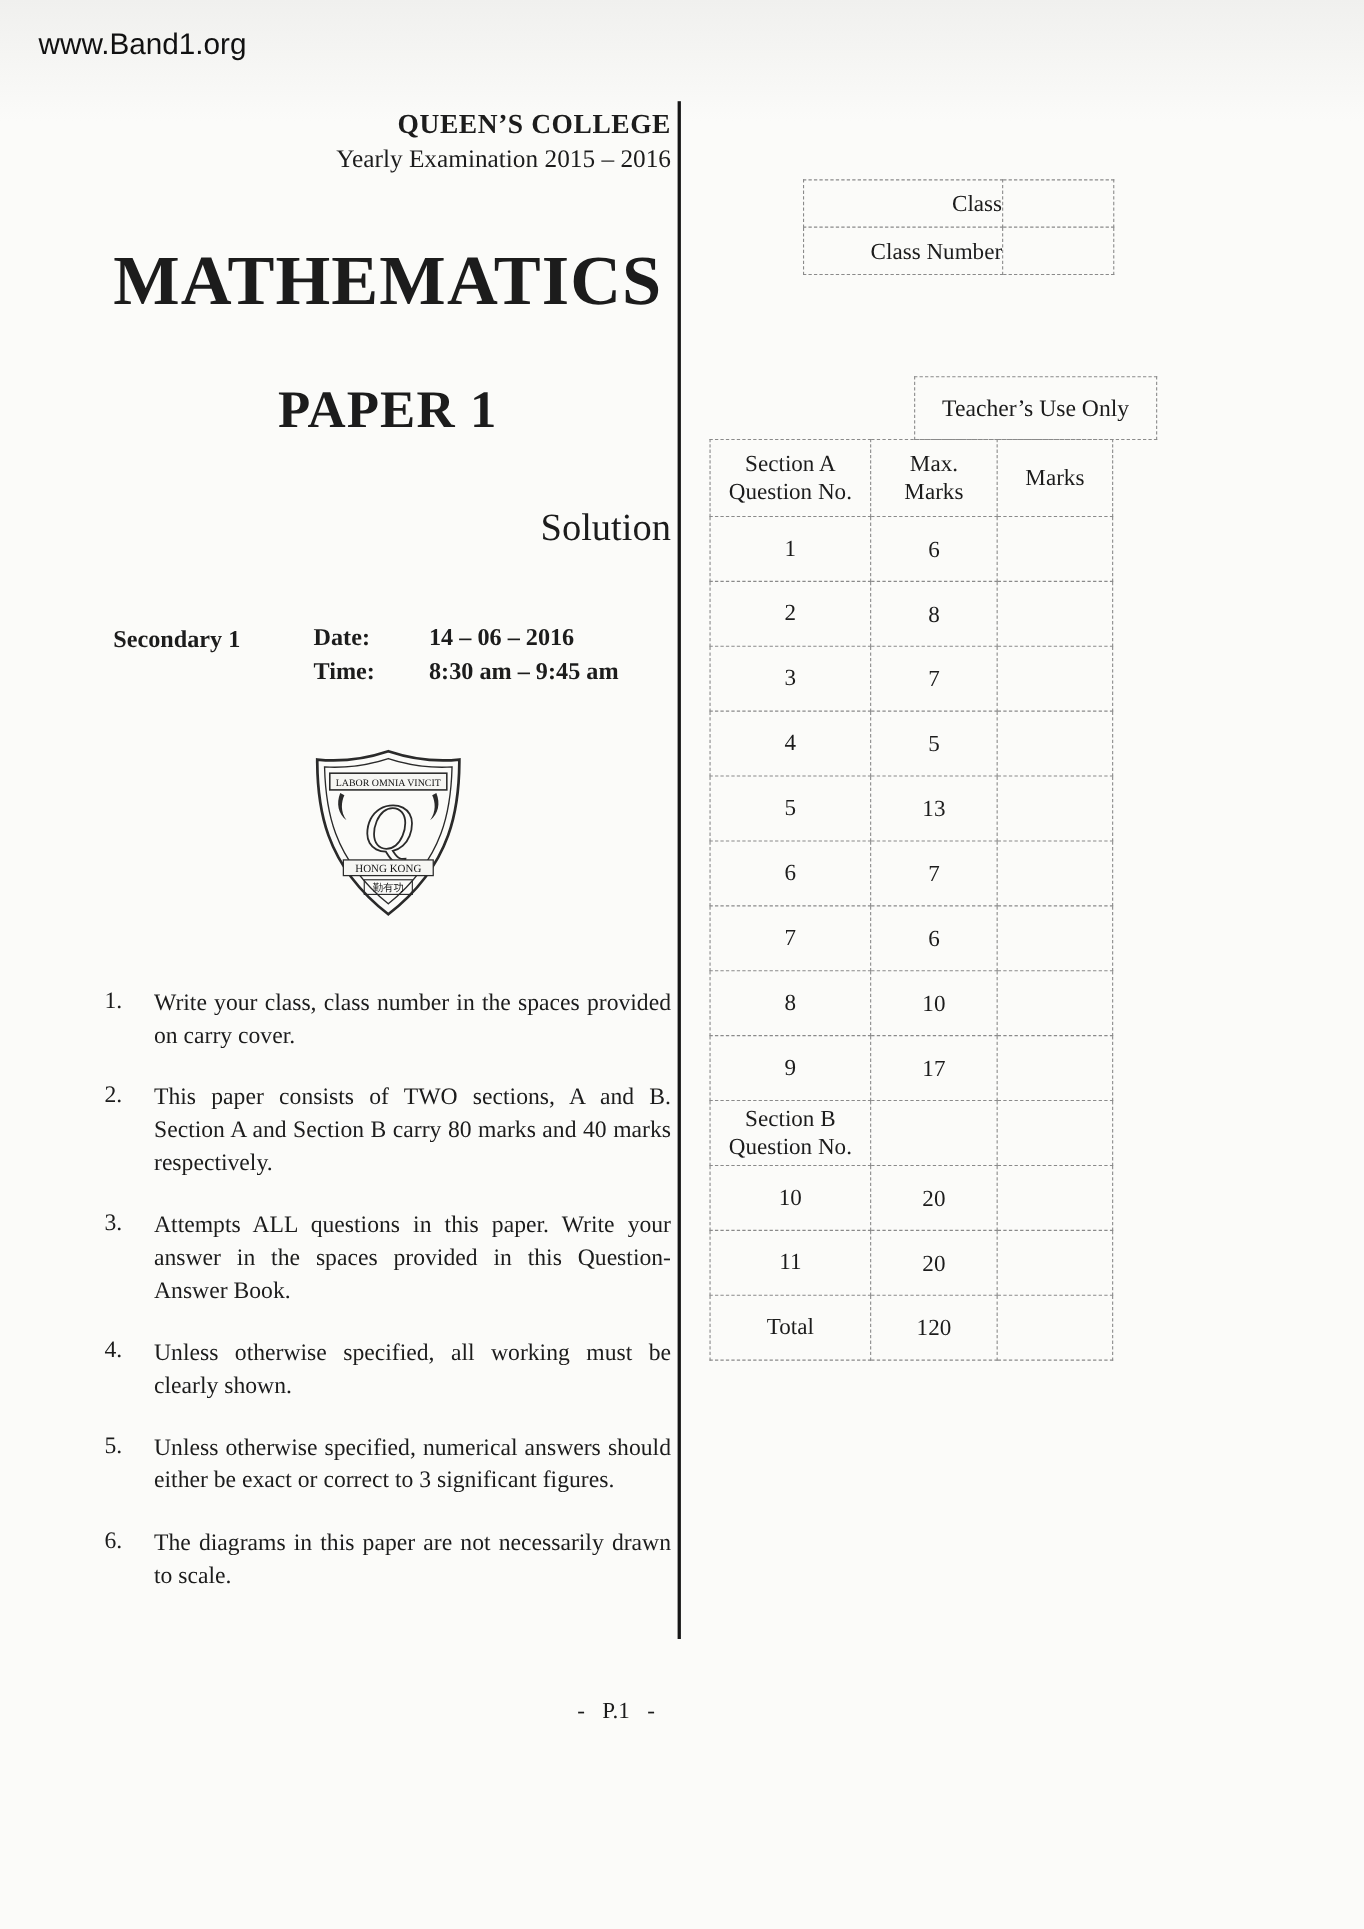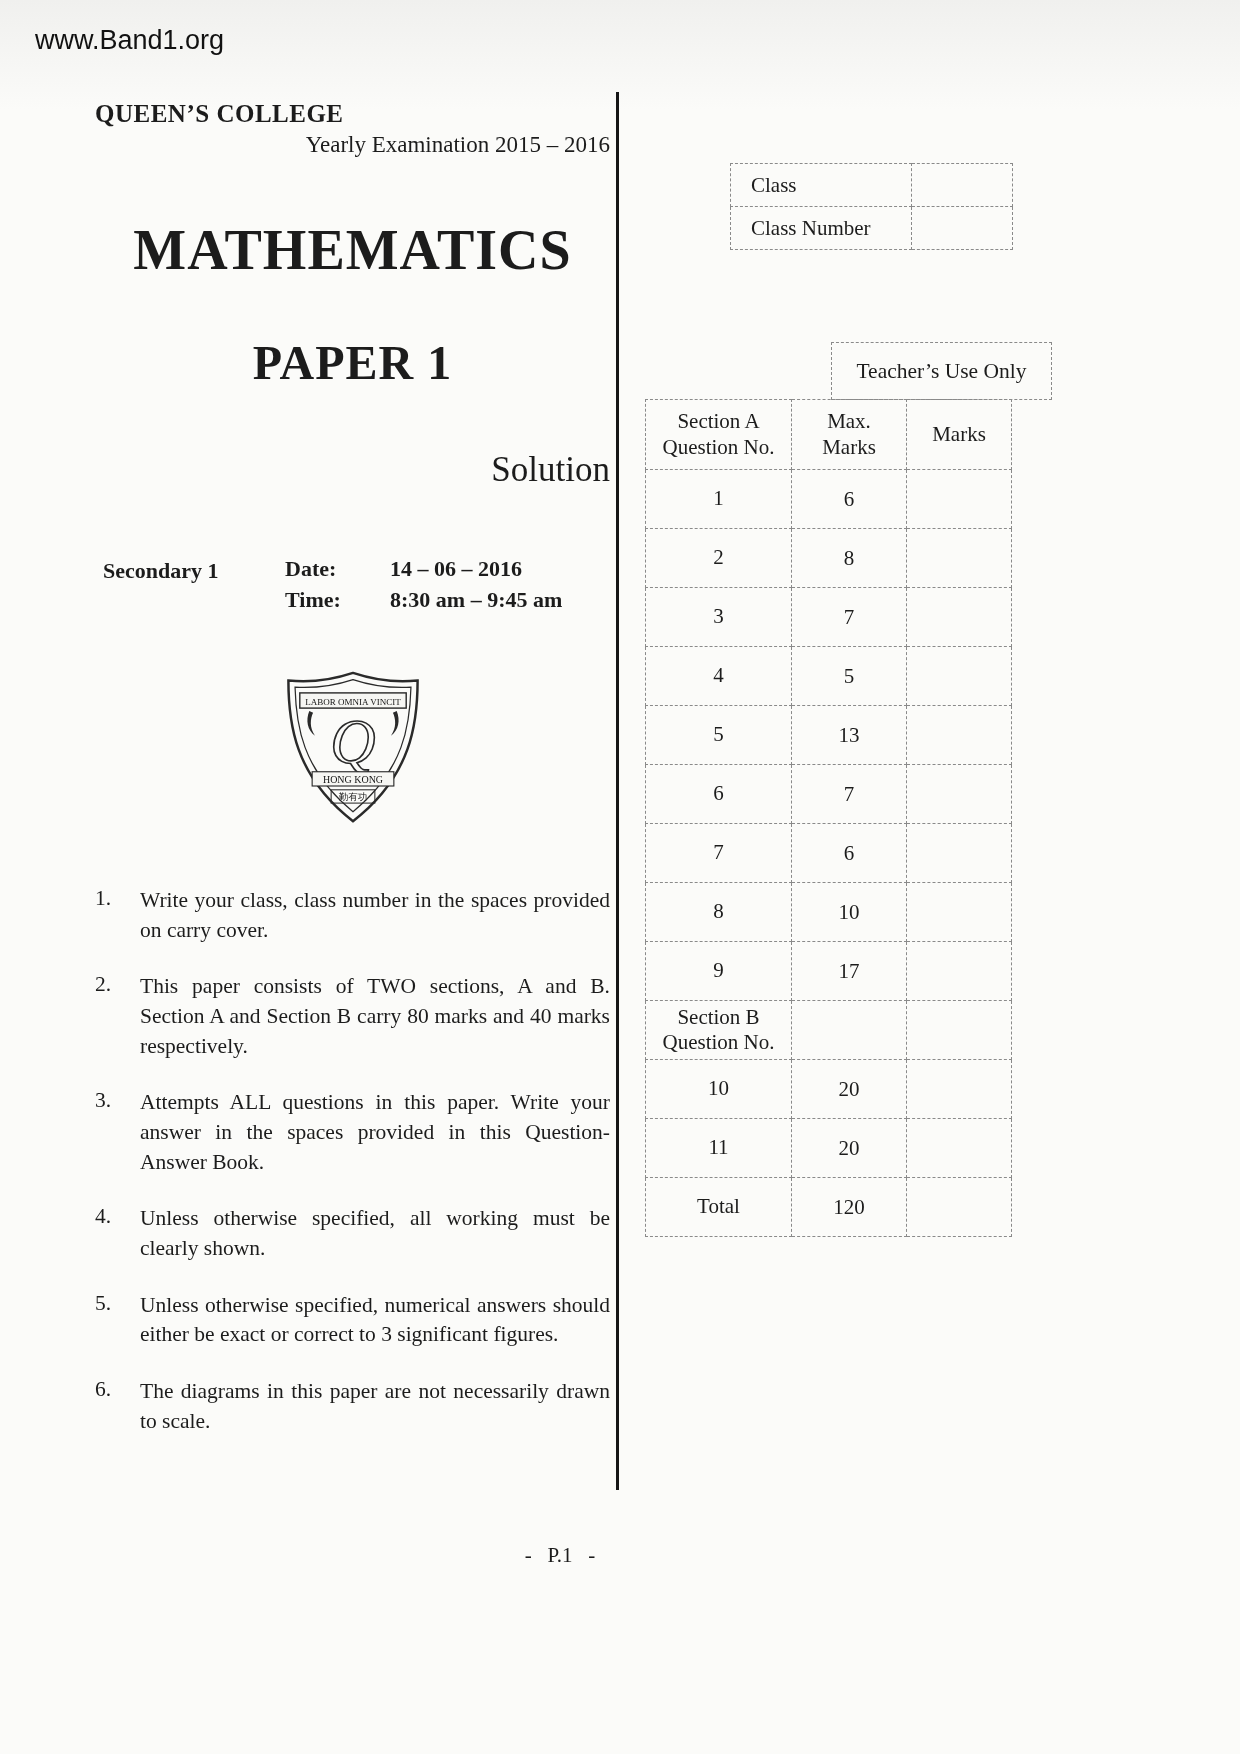--- a/index.html
+++ b/index.html
@@ -7,38 +7,38 @@
   .page {
     position:relative; width:1240px; height:1754px; margin:0 auto;
     background:linear-gradient(#f0f0ee, #fbfbf9 110px);
     font-family:"Liberation Serif", serif; color:#1c1c1c; overflow:hidden;
   }
   .watermark {
     position:absolute; left:35px; top:25px;
     font-family:"Liberation Sans", sans-serif; font-size:27px; color:#111;
   }
   .left-col { position:absolute; left:95px; top:100px; width:515px; }
-  .school   { text-align:left; font-weight:bold; font-size:25px; letter-spacing:.5px; }
+  .school   { text-align:right; font-weight:bold; font-size:25px; letter-spacing:.5px; }
   .examline { text-align:right; font-weight:normal; font-size:23px; margin-top:4px; }
-  .subject  { text-align:center; font-weight:bold; font-size:56px; margin-top:60px; letter-spacing:1px; }
+  .subject  { text-align:center; font-weight:bold; font-size:64px; margin-top:60px; letter-spacing:1px; }
   .paper    { text-align:center; font-weight:bold; font-size:48px; margin-top:53px; letter-spacing:1px; }
   .solution { text-align:right; font-size:35px; margin-top:60px; }
   .meta { position:relative; margin-top:66px; font-weight:bold; font-size:22px; min-height:62px; }
   .meta-level { position:absolute; left:8px; top:2px; }
   .meta-grid { margin-left:190px; display:grid; grid-template-columns:105px auto; row-gap:5px; }
   .crest { text-align:center; margin-top:46px; }
   .crest svg { width:152px; height:168px; }
   .instructions { margin-top:50px; font-size:21.5px; }
   .instr { display:flex; margin-bottom:27px; }
   .instr-num  { width:45px; flex:none; }
   .instr-text { flex:1; text-align:justify; line-height:1.38; }
   .divider { position:absolute; left:616px; top:92px; width:3px; height:1398px; background:#161616; }
   table { border-collapse:collapse; table-layout:fixed; }
   .class-table { position:absolute; left:730px; top:163px; width:282px; font-size:21px; }
-  .class-table td { border:1px dashed #8a8a8a; height:43px; padding-left:20px; }
+  .class-table td { border:1px dashed #8a8a8a; height:43px; padding-left:20px;text-align:right; }
   .teacher-box {
     position:absolute; left:831px; top:342px; width:221px; height:58px;
     border:1px dashed #8a8a8a; text-align:center; line-height:56px; font-size:21.5px; background:#fbfbf9;
   }
   .marks-table { position:absolute; left:645px; top:399px; width:366px; font-size:21px; }
   .marks-table th, .marks-table td {
     border:1px dashed #8a8a8a; text-align:center; vertical-align:middle;
     font-weight:normal; background:#fbfbf9;
   }
   .marks-table th { height:70px; }

